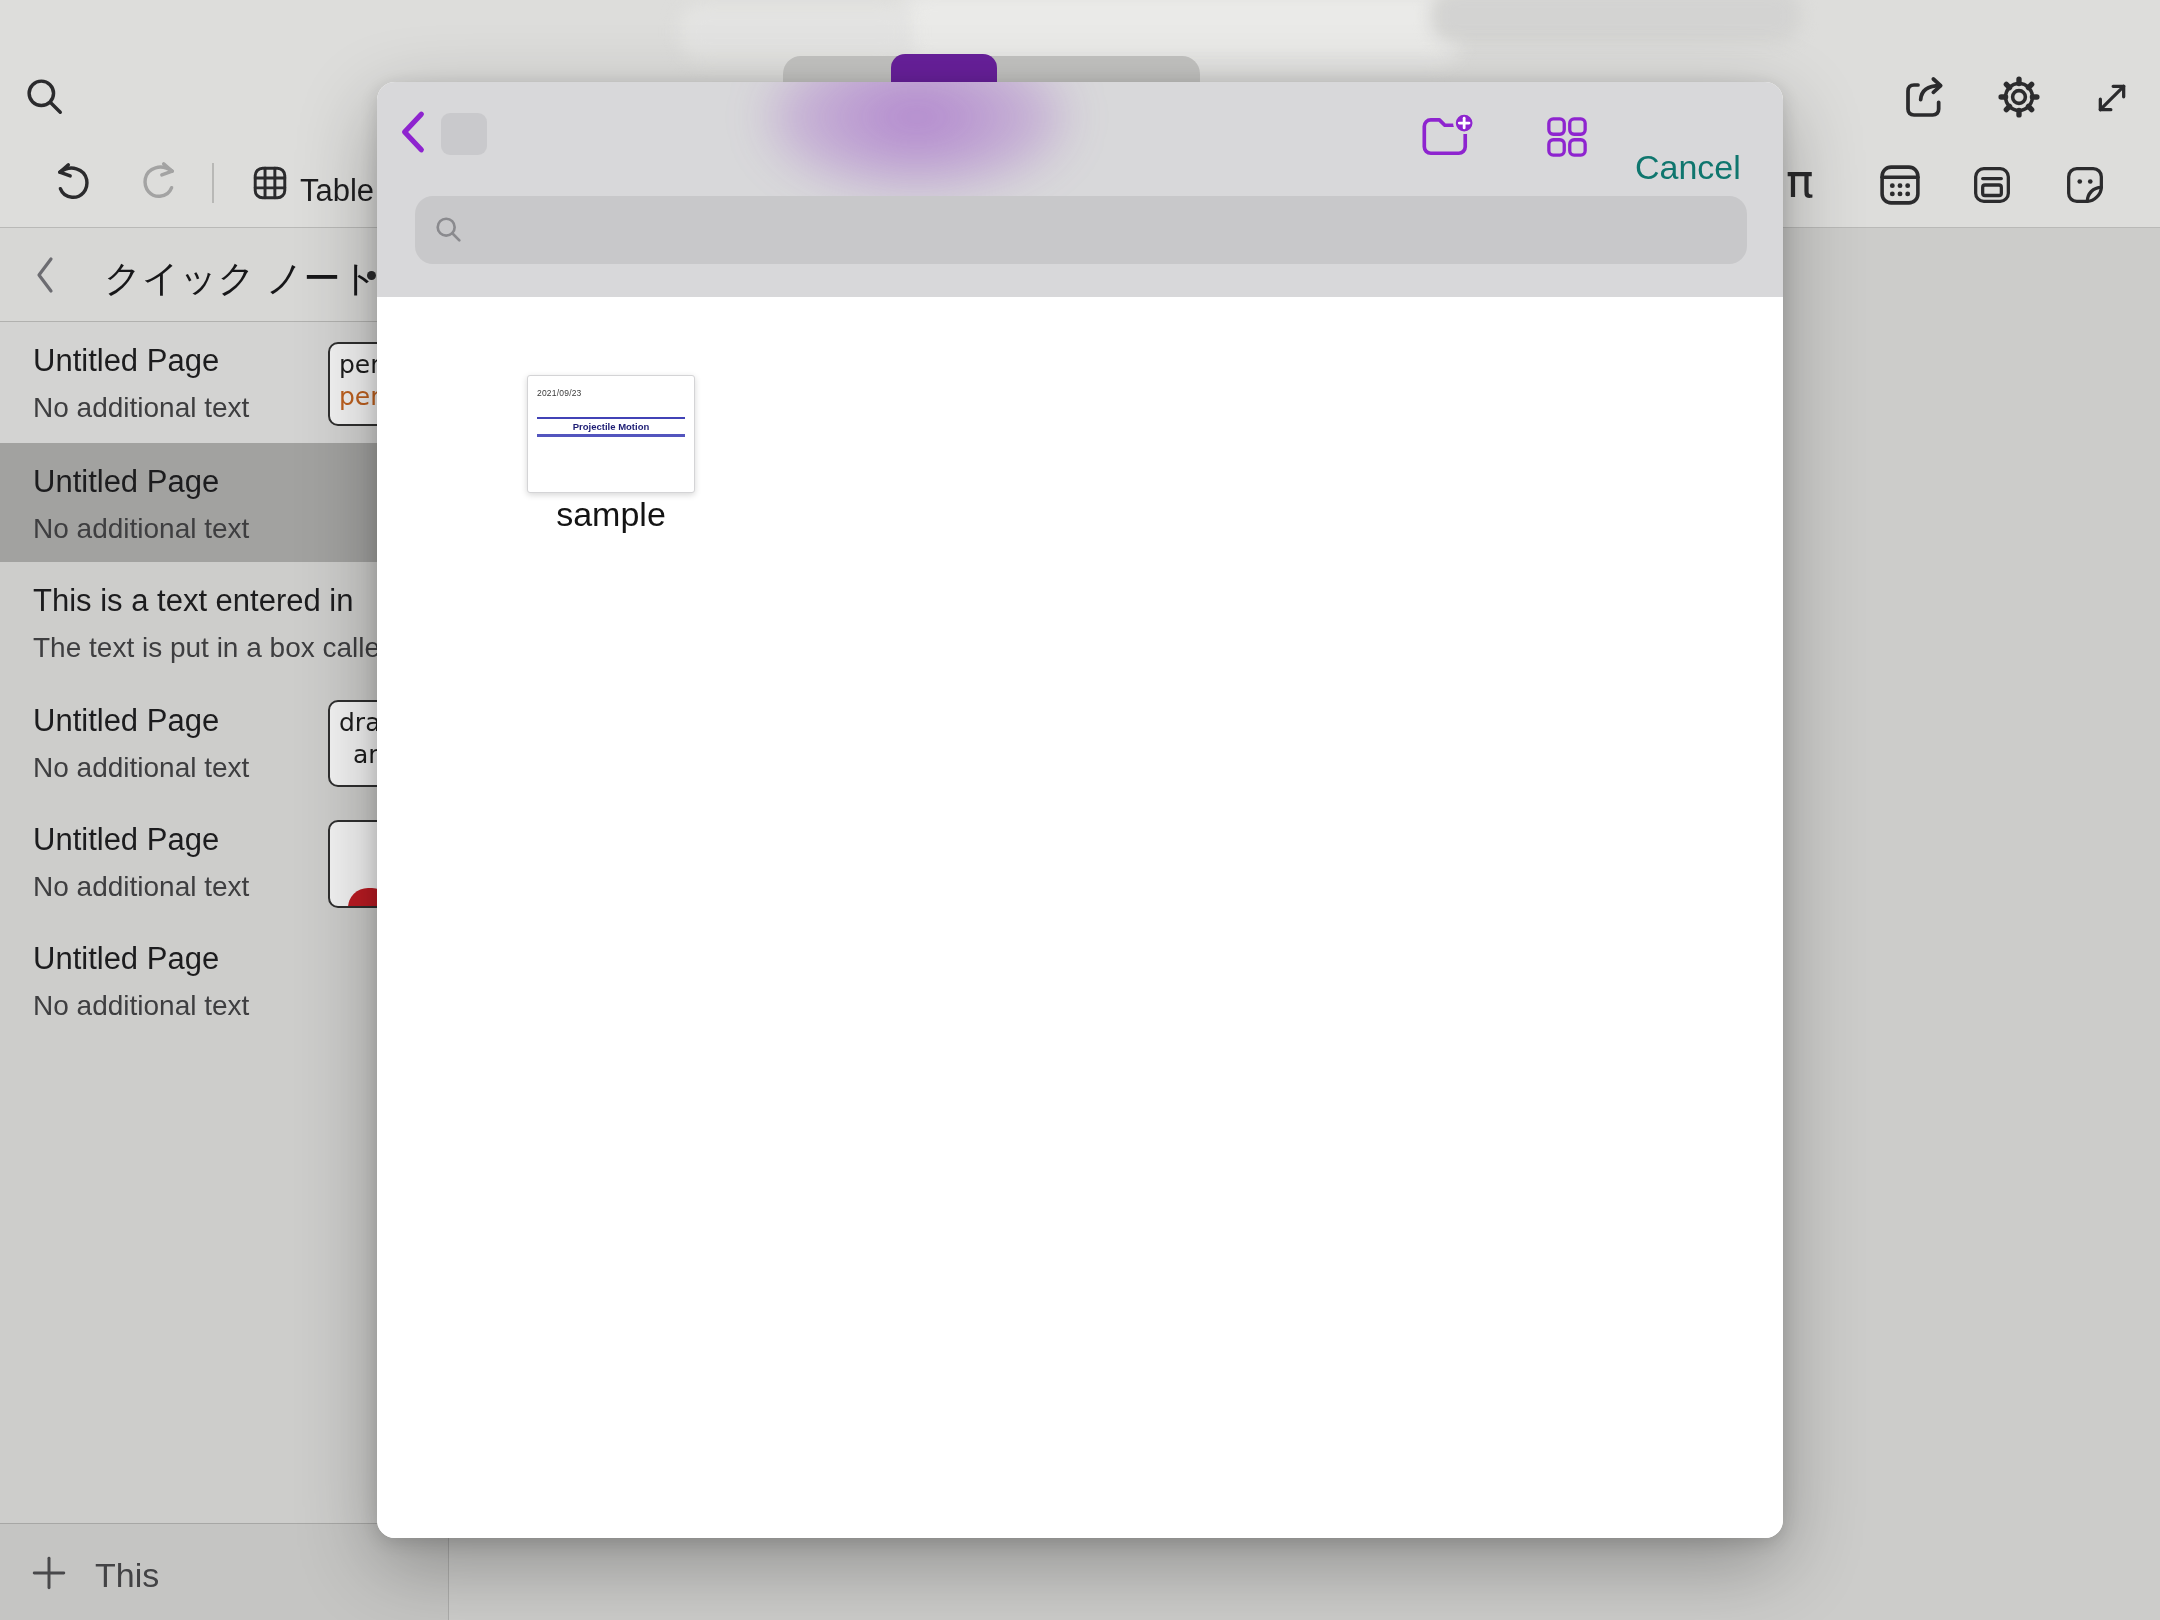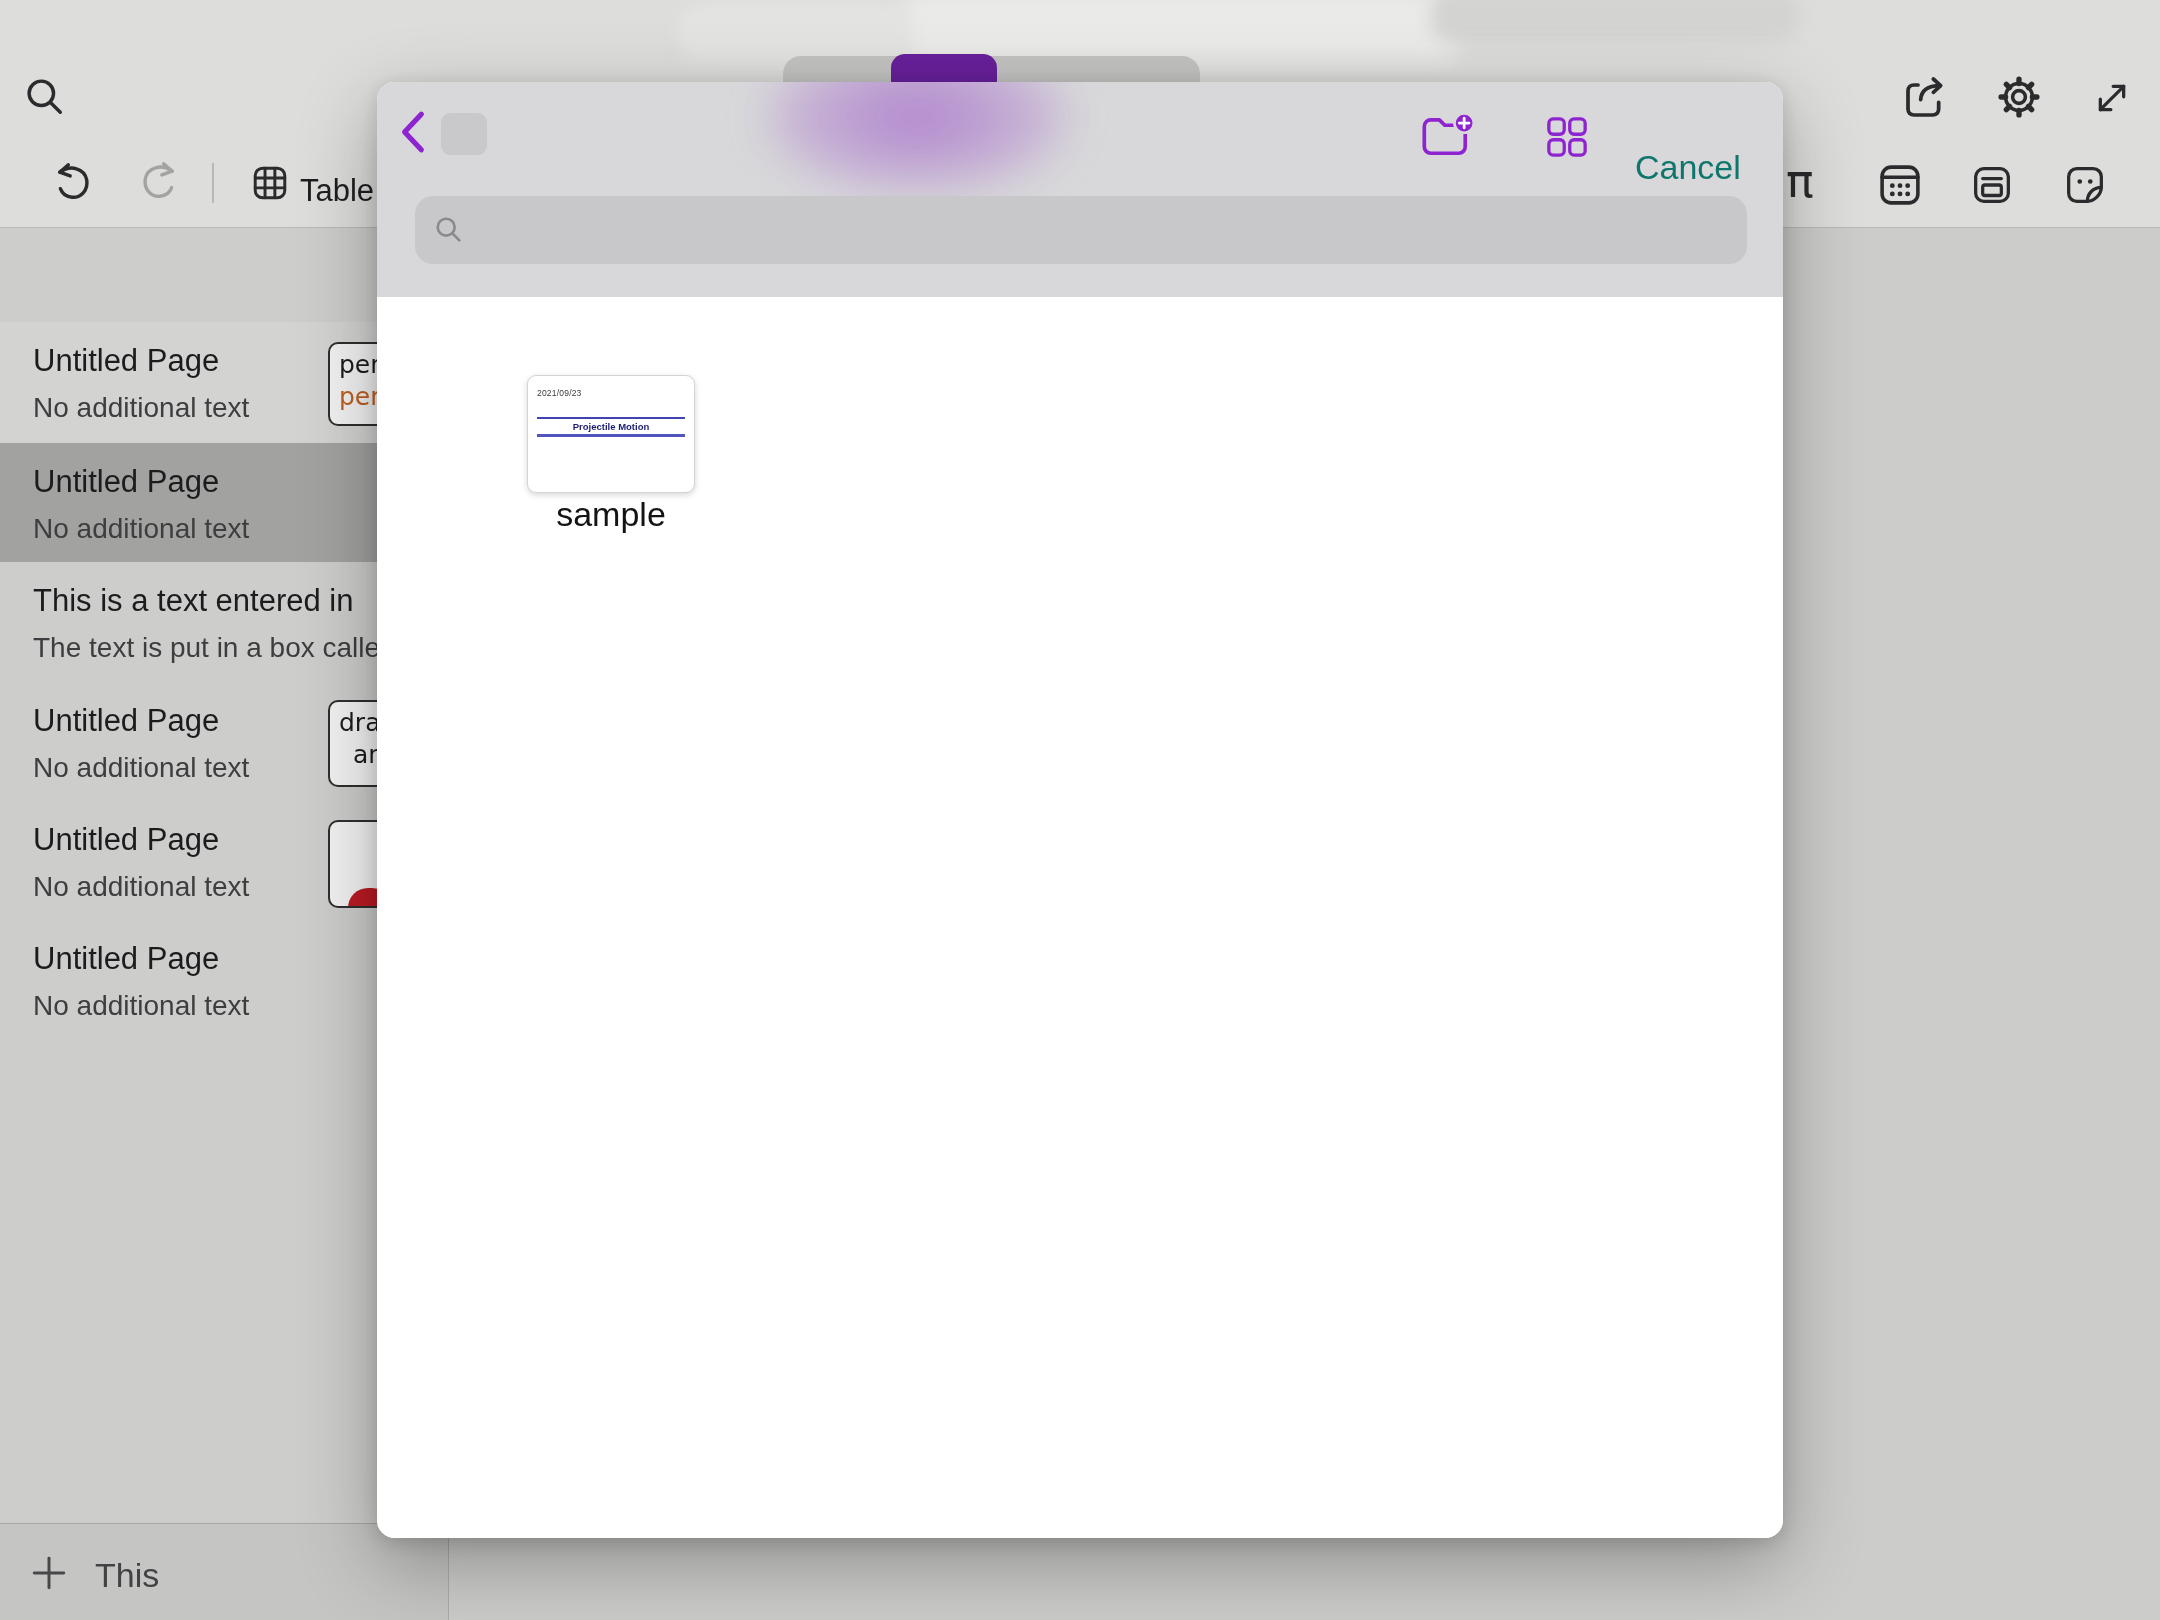--- a/index.html
+++ b/index.html
@@ -101,21 +101,21 @@
   .m-search input {
     flex:1; margin-left:14px; background:transparent; border:none; outline:none;
     font-size:31px; color:#3c3c3e; font-family:"Liberation Sans",sans-serif;
   }
   .m-search input::placeholder { color:#8a8a8e; opacity:1; }
   .m-body { position:absolute; left:0; top:215px; width:100%; height:1241px; background:#FFFFFF; }
 
   .doc { position:absolute; left:150px; top:78px; width:168px; cursor:pointer; }
   .doc-card {
     position:relative; width:168px; height:118px; background:#fff;
-    border:1px solid #D4D4D6; border-radius:9px;
+    border:1px solid #D4D4D6; border-radius:3px;
     box-shadow:0 2px 6px rgba(0,0,0,0.16); overflow:hidden;
   }
   .doc-date { position:absolute; left:9px; top:12px; font-size:8.5px; color:#3a3a3a; letter-spacing:0.2px; }
   .doc-line1 { position:absolute; left:9px; right:9px; top:41px; height:2px; background:#4142B6; }
   .doc-title { position:absolute; left:0; right:0; top:45px; text-align:center; font-size:9.5px; font-weight:bold; color:#1d1d74; }
   .doc-line2 { position:absolute; left:9px; right:9px; top:58px; height:3px; background:#5355BE; }
   .doc-name { display:block; width:260px; margin-left:-46px; margin-top:2px; text-align:center; font-size:34px; color:#141414; }
 </style>
 </head>
 <body>
@@ -250,20 +250,29 @@
             </g>
         </g>
       </svg>
     </button>
   </div>
 
   <div class="canvas"></div>
   <div class="panel-seam"></div>
 
   <div class="sidebar">
+    <div class="side-head">
+      <button class="tbtn side-back">
+        <svg width="30" height="44" viewBox="0 0 30 42">
+          <polyline points="21,5 9,21 21,37" fill="none" stroke="#707075" stroke-width="3.2" stroke-linecap="round" stroke-linejoin="round"></polyline>
+        </svg>
+      </button>
+      <div class="side-title">クイック ノート</div>
+      <div class="side-menu-dot"></div>
+    </div>
 
     <div class="row row1">
       <div class="t">Untitled Page</div>
       <div class="s">No additional text</div>
       <div class="thumb" style="top:20px;">
         <div class="hw">pen</div>
         <div class="hw orange">pen</div>
       </div>
     </div>
 

